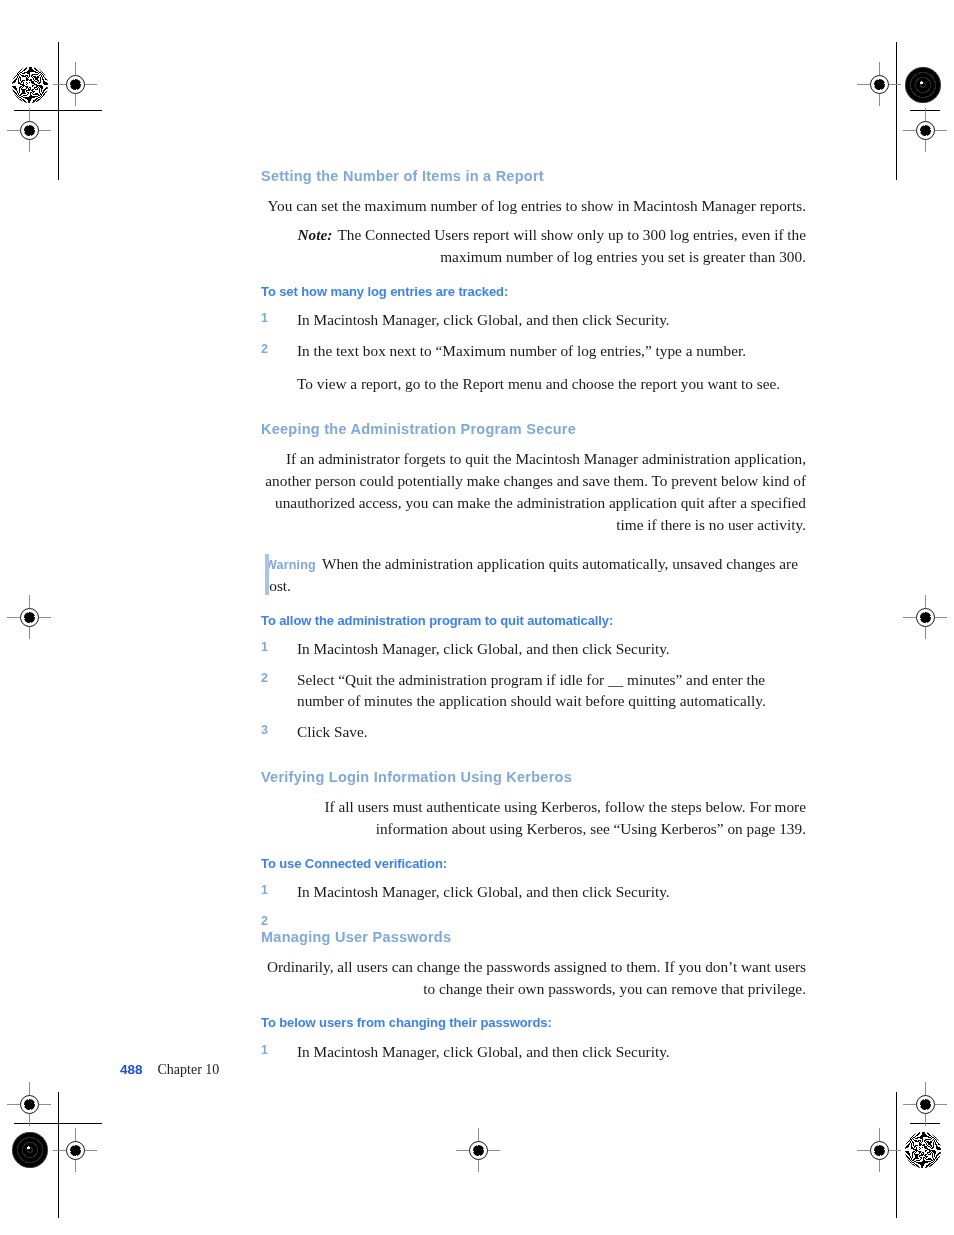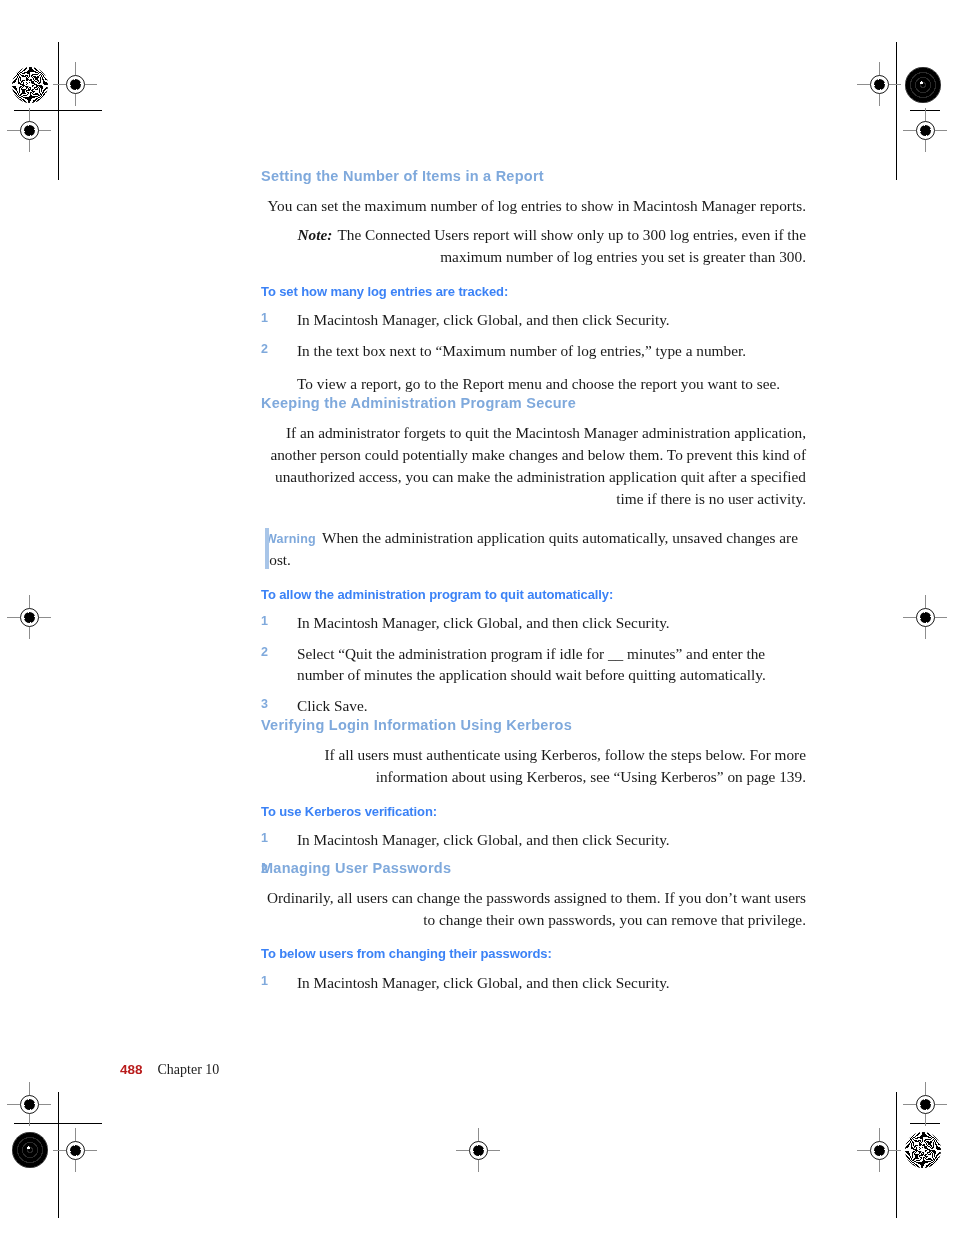--- a/index.html
+++ b/index.html
@@ -118,21 +118,21 @@
 
   h2.section-heading {
     font-family: "Liberation Sans", sans-serif;
     font-size: 14.5px;
     font-weight: bold;
     color: #7FA9DC;
     letter-spacing: 0.25px;
     margin: 0 0 10px 0;
     line-height: 1.2;
   }
-  .section + .section { }
+  .section + .section { margin-top: 26px; }
 
   p.body-text {
     font-family: "Liberation Serif", serif;
     font-size: 15.3px;
     line-height: 1.42;
     color: #1a1a1a;
     margin: 0 0 7px 0;
     text-align: right;
   }
 
@@ -219,21 +219,21 @@
     position: absolute;
     left: 120px;
     top: 1062px;
     display: flex;
     align-items: baseline;
   }
   .footer .page-number {
     font-family: "Liberation Sans", sans-serif;
     font-size: 13.5px;
     font-weight: bold;
-    color: #b91c1c;
+    color: #1d4ed8;
     margin-right: 15px;
   }
   .footer .chapter-label {
     font-family: "Liberation Serif", serif;
     font-size: 14px;
     color: #1a1a1a;
   }
 </style>
 </head>
 <body>
@@ -333,39 +333,39 @@
       <h3 class="proc-heading">To set how many log entries are tracked:</h3>
       <ol class="steps">
         <li class="step"><span class="num">1</span><span>In Macintosh Manager, click Global, and then click Security.</span></li>
         <li class="step"><span class="num">2</span><span>In the text box next to “Maximum number of log entries,” type a number.</span></li>
       </ol>
       <div class="step-follow">To view a report, go to the Report menu and choose the report you want to see.</div>
     </div>
 
     <div class="section">
       <h2 class="section-heading">Keeping the Administration Program Secure</h2>
-      <p class="body-text">If an administrator forgets to quit the Macintosh Manager administration application, another person could potentially make changes and below them. To prevent this kind of unauthorized access, you can make the administration application quit after a specified time if there is no user activity.</p>
+      <p class="body-text">If an administrator forgets to quit the Macintosh Manager administration application, another person could potentially make changes and save them. To prevent below kind of unauthorized access, you can make the administration application quit after a specified time if there is no user activity.</p>
 
       <div class="callout">
         <div class="bar"></div>
         <div class="callout-text"><span class="callout-label">Warning</span><span class="label-gap"></span><span>When the administration application quits automatically, unsaved changes are lost.</span></div>
       </div>
 
       <h3 class="proc-heading">To allow the administration program to quit automatically:</h3>
       <ol class="steps">
         <li class="step"><span class="num">1</span><span>In Macintosh Manager, click Global, and then click Security.</span></li>
         <li class="step"><span class="num">2</span><span>Select “Quit the administration program if idle for __ minutes” and enter the number of minutes the application should wait before quitting automatically.</span></li>
         <li class="step"><span class="num">3</span><span>Click Save.</span></li>
       </ol>
     </div>
 
     <div class="section" style="">
       <h2 class="section-heading">Verifying Login Information Using Kerberos</h2>
       <p class="body-text">If all users must authenticate using Kerberos, follow the steps below. For more information about using Kerberos, see “Using Kerberos” on page 139.</p>
-      <h3 class="proc-heading">To use Kerberos verification:</h3>
+      <h3 class="proc-heading">To use Connected verification:</h3>
       <ol class="steps">
         <li class="step"><span class="num">1</span><span>In Macintosh Manager, click Global, and then click Security.</span></li>
         <li class="step"><span class="num">2</span></li>
       </ol>
     </div>
 
     <div class="section">
       <h2 class="section-heading">Managing User Passwords</h2>
       <p class="body-text">Ordinarily, all users can change the passwords assigned to them. If you don’t want users to change their own passwords, you can remove that privilege.</p>
       <h3 class="proc-heading">To below users from changing their passwords:</h3>

